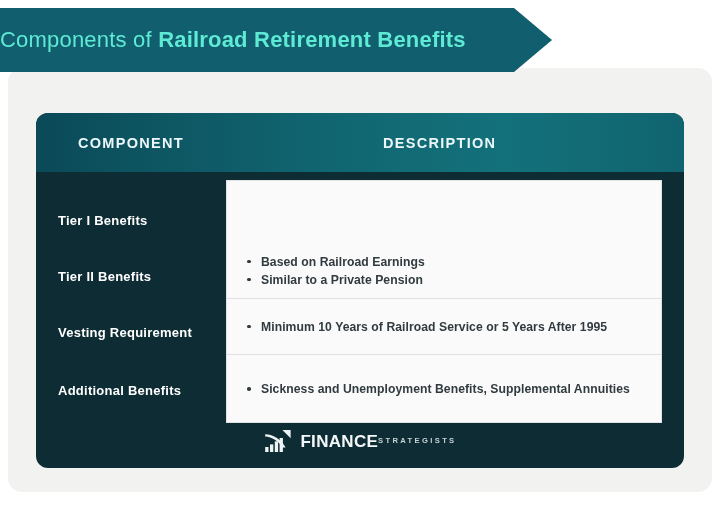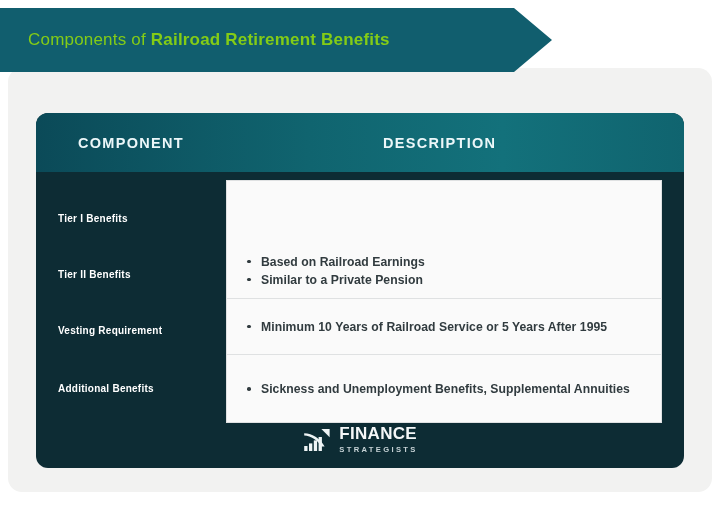--- a/index.html
+++ b/index.html
@@ -33,24 +33,23 @@
     top: 8px;
     width: 552px;
     height: 64px;
     background: #115e6e;
     -webkit-clip-path: polygon(0 0, 514px 0, 552px 32px, 514px 64px, 0 64px);
     clip-path: polygon(0 0, 514px 0, 552px 32px, 514px 64px, 0 64px);
     display: flex;
     align-items: center;
   }
   .title-banner-text {
-    color: #84cc16;
-    font-size: 17px;
+    color: #5eead4;
+    font-size: 22px;
     letter-spacing: .2px;
-    margin-left: 28px;
     white-space: nowrap;
   }
   .title-banner-text .lead {
     font-weight: 400;
   }
   .title-banner-text .strong {
     font-weight: 700;
   }
 
   
@@ -105,21 +104,21 @@
     position: absolute;
     left: 0;
     top: 0;
     width: 190px;
     height: 100%;
   }
   .row-label {
     position: absolute;
     left: 22px;
     color: #ffffff;
-    font-size: 10px;
+    font-size: 13px;
     font-weight: 700;
     letter-spacing: .25px;
     white-space: nowrap;
   }
 
   
   .desc-panel {
     position: absolute;
     left: 190px;
     top: 8px;
@@ -178,21 +177,21 @@
     justify-content: center;
     gap: 7px;
   }
   .logo-mark {
     width: 30px;
     height: 26px;
     display: block;
   }
   .logo-text {
     display: flex;
-    flex-direction: column;
+    flex-direction: row;
     justify-content: center;
     line-height: 1;
   }
   .logo-name {
     color: #f4f7f8;
     font-size: 17px;
     font-weight: 700;
     letter-spacing: .3px;
   }
   .logo-sub {

